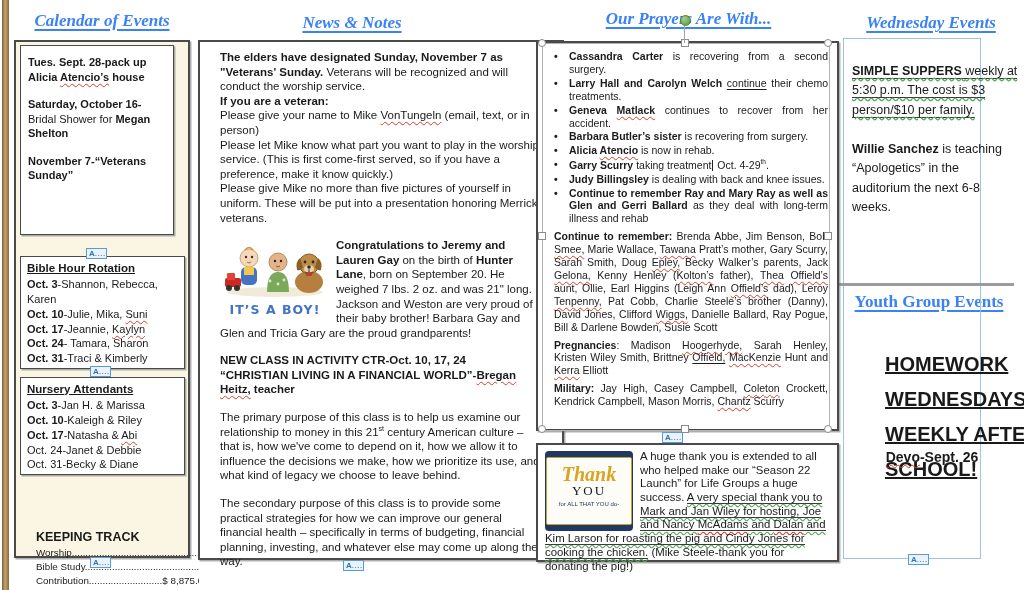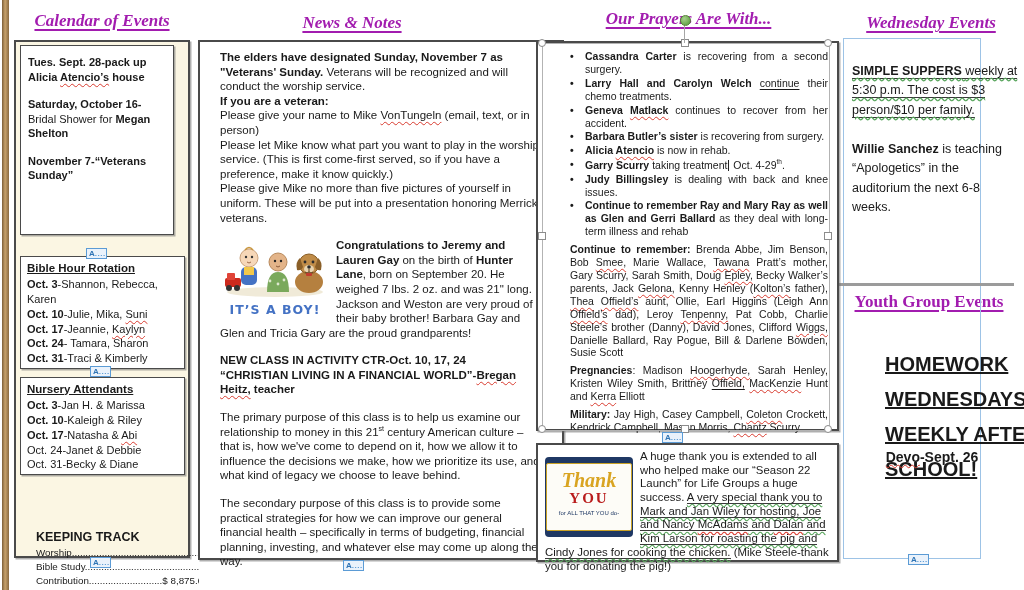--- a/index.html
+++ b/index.html
@@ -1,21 +1,21 @@
 <!DOCTYPE html>
 <html><head>
 <meta charset="utf-8">
 <style>
   html,body{margin:0;padding:0;background:#fff;}
   #page{position:relative;width:1024px;height:590px;background:#ffffff;overflow:hidden;
         font-family:"Liberation Sans","DejaVu Sans",sans-serif;color:#1a1a1a;}
   .edge{position:absolute;left:2px;top:0;width:7px;height:590px;
         background:linear-gradient(90deg,#7d5f38,#c7a26c 45%,#8a6a40);}
   
-  .colhead{position:absolute;text-align:center;color:#a21caf;font-family:"Liberation Serif","DejaVu Serif",serif;
+  .colhead{position:absolute;text-align:center;color:#3b82f6;font-family:"Liberation Serif","DejaVu Serif",serif;
            font-weight:bold;font-style:italic;font-size:17px;
            text-decoration:underline;text-decoration-thickness:1.5px;text-underline-offset:3px;}
   .h1{left:14px;top:11px;width:176px;}
   .h2{left:198px;top:13px;width:308px;}
   .h3{left:537px;top:9px;width:303px;}
   .h4{left:843px;top:13px;width:176px;}
   .h5{left:838px;top:292px;width:182px;font-style:normal;}
   
   .box{position:absolute;background:#fff;border:2px solid #4a4a4a;box-shadow:1.5px 1.5px 0 rgba(110,110,110,.55);box-sizing:border-box;}
   
@@ -30,38 +30,38 @@
   .kttitle{font-weight:bold;font-size:12.5px;margin-bottom:2px;}
   .ktrow{font-size:9.8px;line-height:1.45;white-space:nowrap;overflow:hidden;}
   
   .col2box{left:198px;top:40px;width:366px;height:520px;padding:8px 20px;font-size:11.5px;line-height:1.27;}
   .col2box p{margin:0;}
   .col2box p.gap{margin-top:13px;}
   .babywrap{float:left;width:110px;margin:2px 6px 0 0;text-align:center;}
   .babytext{font-size:12.5px;font-weight:bold;color:#4472C4;letter-spacing:1px;font-family:"DejaVu Sans",sans-serif;}
   
   .prayerbox{left:536px;top:41px;width:303px;height:390px;border-width:2px;z-index:1;}
-  .prayerinner{padding:7px 9px 0 20px;font-size:10.5px;line-height:1.23;}
+  .prayerinner{padding:7px 9px 0 4px;font-size:10.5px;line-height:1.23;}
   .prayerinner ul{margin:0;padding:0 0 0 27px;list-style:none;}
   .prayerinner li{position:relative;text-align:justify;margin-bottom:1px;}
   .prayerinner li::before{content:"\2022";position:absolute;left:-15px;font-weight:bold;}
   .prayerinner p{margin:5px 0 0 12px;text-align:justify;}
   .selframe{position:absolute;left:542px;top:43px;width:286px;height:386px;border:1px solid #b3b3b3;z-index:3;pointer-events:none;}
   .hnd{position:absolute;width:8px;height:8px;background:#fff;border:1px solid #8c8c8c;z-index:4;box-sizing:border-box;}
   .hnd.c{border-radius:50%;}
   .rotdot{position:absolute;left:680px;top:15px;width:9px;height:9px;border-radius:50%;
           background:radial-gradient(circle at 35% 30%,#a8d08d,#6aa84f 70%);border:1px solid #538135;z-index:5;}
   .rotstem{position:absolute;left:684px;top:24px;width:1px;height:19px;background:#a6a6a6;z-index:4;}
   .tybox{left:536px;top:443px;width:303px;height:119px;border-width:2px;padding:5px 7px;font-size:11.4px;line-height:1.2;}
   .tybox .tytext{text-align:justify;}
-  .tygfx{float:left;width:88px;height:80px;margin:7px 7px 1px 0;background:#1F3864;border-radius:4px;position:relative;box-sizing:border-box;padding:6px 1px;}
+  .tygfx{float:left;width:88px;height:80px;margin:1px 7px 1px 0;background:#1F3864;border-radius:4px;position:relative;box-sizing:border-box;padding:6px 1px;}
   .tygfx .tginner{background:#fdfcf7;width:100%;height:100%;border-radius:2px;text-align:center;overflow:hidden;
                   border:1px solid #C9A227;box-sizing:border-box;}
   .tg1{font-family:"Liberation Serif",serif;font-style:italic;font-weight:bold;color:#d9a421;font-size:20px;line-height:1;margin-top:6px;}
-  .tg2{font-family:"Liberation Serif",serif;font-weight:bold;color:#b91c1c;font-size:15px;letter-spacing:2px;line-height:1.1;}
+  .tg2{font-family:"Liberation Serif",serif;font-weight:normal;color:#0f172a;font-size:13px;letter-spacing:2px;line-height:1.1;}
   .tg3{color:#1F3864;font-size:6px;line-height:1.2;margin-top:3px;}
   
   .col4box{position:absolute;left:843px;top:38px;width:138px;height:521px;border:1px solid #9DC3E6;box-sizing:border-box;}
   .wed1{position:absolute;left:852px;top:62px;width:172px;font-size:12.5px;line-height:1.55;}
   .wed2{position:absolute;left:852px;top:140px;width:168px;font-size:12.5px;line-height:1.55;}
   .divider{position:absolute;left:836px;top:283px;width:178px;height:3px;background:#9b9b9b;}
   .homework{position:absolute;left:885px;top:347px;width:160px;text-align:left;font-size:20px;font-weight:bold;line-height:1.75;}
   .homework div{text-decoration:underline;text-decoration-thickness:1.5px;}
   .devo{position:absolute;left:852px;top:449px;width:160px;text-align:center;font-size:14px;font-weight:bold;}
   

